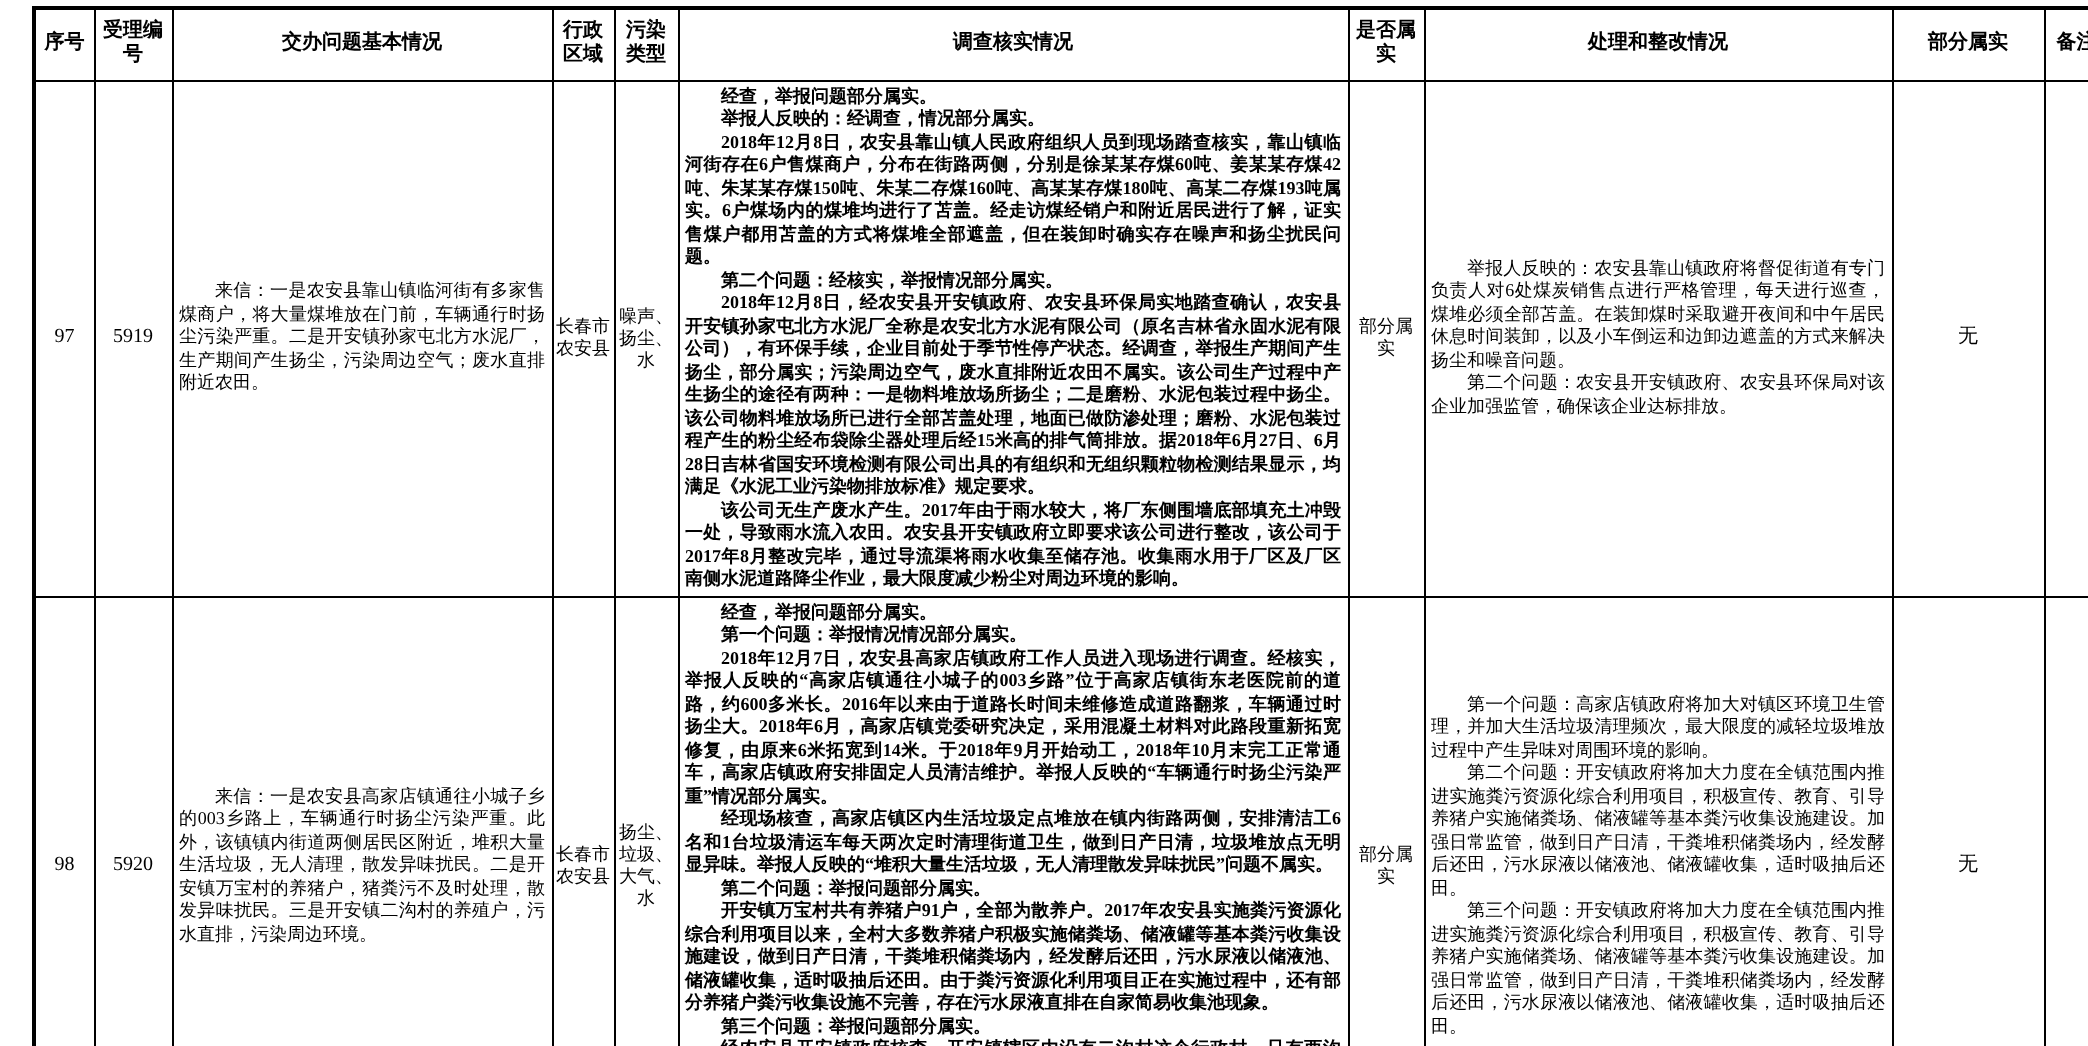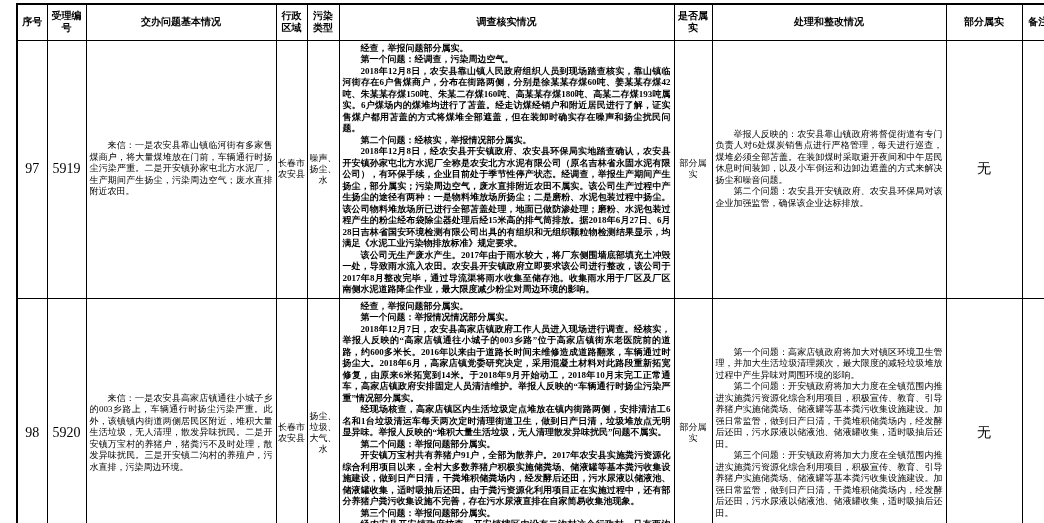--- a/index.html
+++ b/index.html
@@ -25,21 +25,21 @@
     border: 1px solid #000;
     overflow: hidden;
     vertical-align: middle;
   }
   th.hcell {
     font-size: 10px; font-weight: bold;
     line-height: 12px; text-align: center;
     padding: 1px;
   }
   td.center {
-    font-size: 14px; text-align: center;
+    font-size: 10px; text-align: center;
     line-height: 12px; padding: 1px;
   }
   td.narrow { font-size: 9px; line-height: 11px; }
   td.textcell {
     font-size: 9px;
     line-height: 11.5px;
     padding: 2px 3px;
     text-align: justify;
   }
   td.top { vertical-align: top; font-weight: bold; }
@@ -83,21 +83,21 @@
       <tr class="row-a">
         <td class="center">97</td>
         <td class="center">5919</td>
         <td class="textcell">
             <p class="para">来信：一是农安县靠山镇临河街有多家售煤商户，将大量煤堆放在门前，车辆通行时扬尘污染严重。二是开安镇孙家屯北方水泥厂，生产期间产生扬尘，污染周边空气；废水直排附近农田。</p>
           </td>
         <td class="center narrow">长春市农安县</td>
         <td class="center narrow">噪声、扬尘、水</td>
         <td class="textcell top">
             <p class="para">经查，举报问题部分属实。</p>
-            <p class="para">第一个问题：经调查，污染周边空气。</p>
+            <p class="para">举报人反映的：经调查，情况部分属实。</p>
             <p class="para">2018年12月8日，农安县靠山镇人民政府组织人员到现场踏查核实，靠山镇临河街存在6户售煤商户，分布在街路两侧，分别是徐某某存煤60吨、姜某某存煤42吨、朱某某存煤150吨、朱某二存煤160吨、高某某存煤180吨、高某二存煤193吨属实。6户煤场内的煤堆均进行了苫盖。经走访煤经销户和附近居民进行了解，证实售煤户都用苫盖的方式将煤堆全部遮盖，但在装卸时确实存在噪声和扬尘扰民问题。</p>
             <p class="para">第二个问题：经核实，举报情况部分属实。</p>
             <p class="para">2018年12月8日，经农安县开安镇政府、农安县环保局实地踏查确认，农安县开安镇孙家屯北方水泥厂全称是农安北方水泥有限公司（原名吉林省永固水泥有限公司），有环保手续，企业目前处于季节性停产状态。经调查，举报生产期间产生扬尘，部分属实；污染周边空气，废水直排附近农田不属实。该公司生产过程中产生扬尘的途径有两种：一是物料堆放场所扬尘；二是磨粉、水泥包装过程中扬尘。该公司物料堆放场所已进行全部苫盖处理，地面已做防渗处理；磨粉、水泥包装过程产生的粉尘经布袋除尘器处理后经15米高的排气筒排放。据2018年6月27日、6月28日吉林省国安环境检测有限公司出具的有组织和无组织颗粒物检测结果显示，均满足《水泥工业污染物排放标准》规定要求。</p>
             <p class="para">该公司无生产废水产生。2017年由于雨水较大，将厂东侧围墙底部填充土冲毁一处，导致雨水流入农田。农安县开安镇政府立即要求该公司进行整改，该公司于2017年8月整改完毕，通过导流渠将雨水收集至储存池。收集雨水用于厂区及厂区南侧水泥道路降尘作业，最大限度减少粉尘对周边环境的影响。</p>
           </td>
         <td class="center narrow">部分属实</td>
         <td class="textcell">
             <p class="para">举报人反映的：农安县靠山镇政府将督促街道有专门负责人对6处煤炭销售点进行严格管理，每天进行巡查，煤堆必须全部苫盖。在装卸煤时采取避开夜间和中午居民休息时间装卸，以及小车倒运和边卸边遮盖的方式来解决扬尘和噪音问题。</p>
             <p class="para">第二个问题：农安县开安镇政府、农安县环保局对该企业加强监管，确保该企业达标排放。</p>
           </td>

